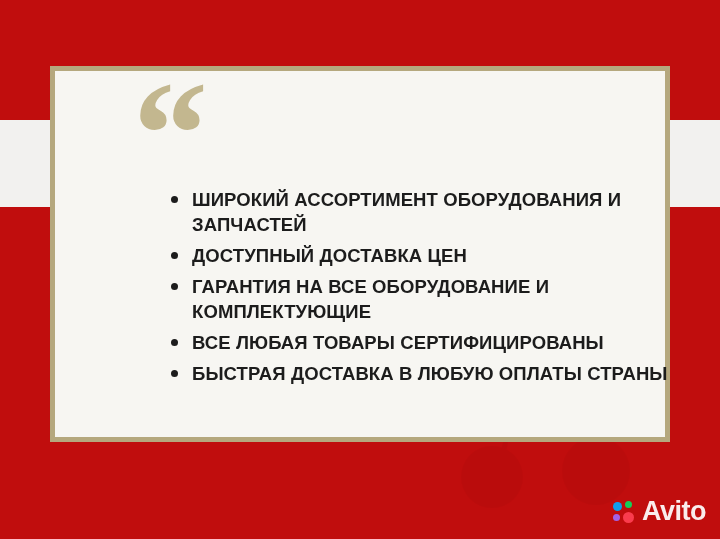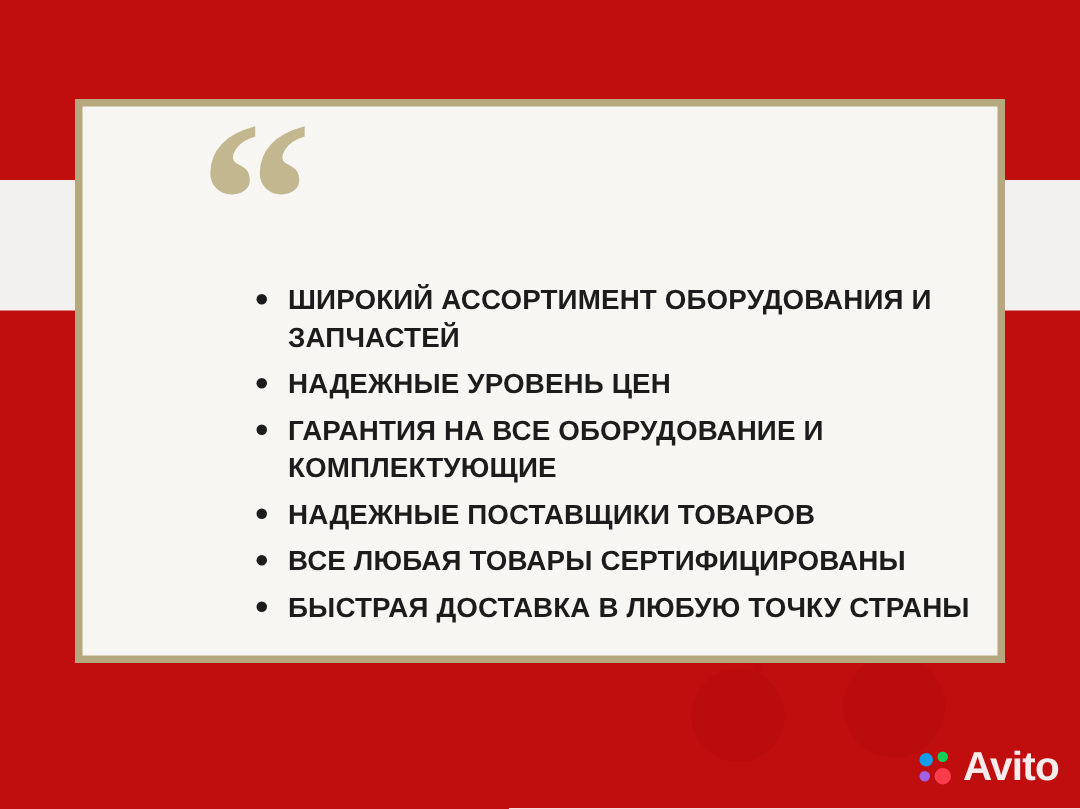--- a/index.html
+++ b/index.html
@@ -163,25 +163,24 @@
       <circle cx="166" cy="132" r="34" fill="#8d0606"></circle>
       <path d="M120 12 C140 2 162 4 172 16 C152 26 132 24 120 12 Z" fill="#8d0606"></path>
     </svg>
   </div>
 
   <div class="card-outer">
     <div class="quote-mark">“</div>
 
     <ul class="list">
       <li>ШИРОКИЙ АССОРТИМЕНТ ОБОРУДОВАНИЯ И ЗАПЧАСТЕЙ</li>
-      <li>НАДЕЖНЫЕ УРОВЕНЬ ЦЕН</li>
+      <li>ДОСТУПНЫЙ ДОСТАВКА ЦЕН</li>
       <li>ГАРАНТИЯ НА ВСЕ ОБОРУДОВАНИЕ И КОМПЛЕКТУЮЩИЕ</li>
-      <li>НАДЕЖНЫЕ ПОСТАВЩИКИ ТОВАРОВ</li>
       <li>ВСЕ ЛЮБАЯ ТОВАРЫ СЕРТИФИЦИРОВАНЫ</li>
-      <li>БЫСТРАЯ ДОСТАВКА В ЛЮБУЮ ТОЧКУ СТРАНЫ</li>
+      <li>БЫСТРАЯ ДОСТАВКА В ЛЮБУЮ ОПЛАТЫ СТРАНЫ</li>
     </ul>
   </div>
 
   <div class="watermark">
     <span class="wm-dots">
       <i class="d1"></i>
         <i class="d2"></i>
         <i class="d3"></i>
         <i class="d4"></i>
     </span>

